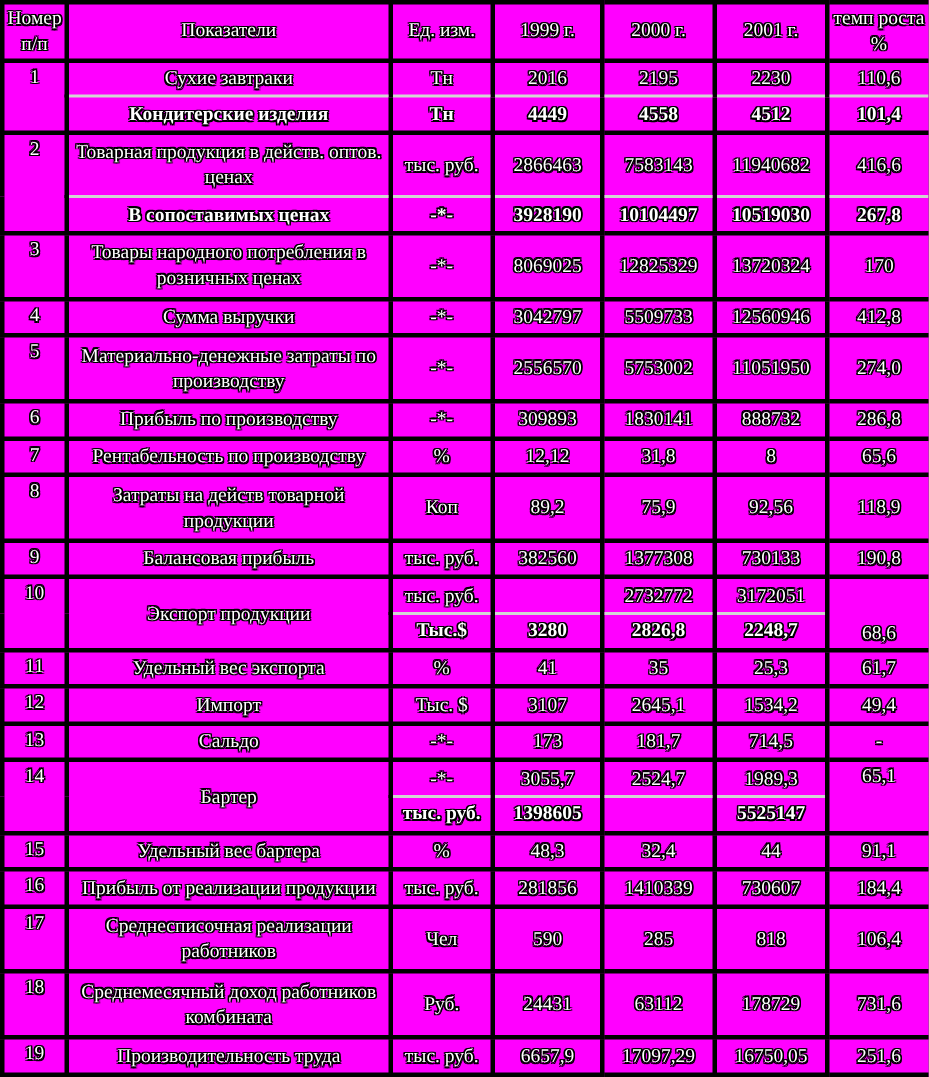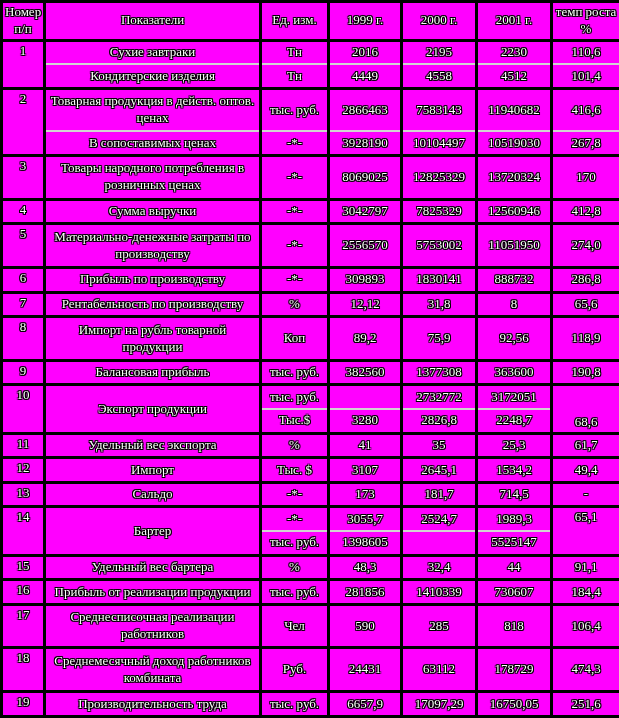--- a/index.html
+++ b/index.html
@@ -24,21 +24,21 @@
     font-weight: normal;
     line-height: 1.3;
     overflow: hidden;
     text-shadow:
       -1px -1px 0 var(--grid, #000), 0 -1px 0 var(--grid, #000), 1px -1px 0 var(--grid, #000),
       -1px  0  0 var(--grid, #000),                                1px  0  0 var(--grid, #000),
       -1px  1px 0 var(--grid, #000), 0  1px 0 var(--grid, #000), 1px  1px 0 var(--grid, #000);
   }
   td.num { vertical-align: top; }
   .light-b { border-bottom: 2px solid var(--subdivider, #d3d3d3); }
-  .light-t { border-top: 2px solid var(--subdivider, #d3d3d3); }
+  .light-t { border-top: 2px solid var(--subdivider, #d3d3d3); font-weight: bold; }
   .align-bottom { vertical-align: bottom; }
   .align-top { vertical-align: top; }
 </style>
 </head>
 <body>
 
 <table id="indicators">
   <colgroup>
     <col style="width:43px">
     <col style="width:216px">
@@ -101,21 +101,21 @@
         <td class="val">8069025</td>
         <td class="val">12825329</td>
         <td class="val">13720324</td>
         <td class="rate">170</td>
       </tr>
       <tr>
         <td class="num">4</td>
         <td class="label">Сумма выручки</td>
         <td class="unit">-*-</td>
         <td class="val">3042797</td>
-        <td class="val">7825329</td>
+        <td class="val">5509733</td>
         <td class="val">12560946</td>
         <td class="rate">412,8</td>
       </tr>
       <tr>
         <td class="num">5</td>
         <td class="label">Материально-денежные затраты по производству</td>
         <td class="unit">-*-</td>
         <td class="val">2556570</td>
         <td class="val">5753002</td>
         <td class="val">11051950</td>
@@ -134,34 +134,34 @@
         <td class="num">7</td>
         <td class="label">Рентабельность по производству</td>
         <td class="unit">%</td>
         <td class="val">12,12</td>
         <td class="val">31,8</td>
         <td class="val">8</td>
         <td class="rate">65,6</td>
       </tr>
       <tr>
         <td class="num">8</td>
-        <td class="label">Импорт на рубль товарной продукции</td>
+        <td class="label">Затраты на действ товарной продукции</td>
         <td class="unit">Коп</td>
         <td class="val">89,2</td>
         <td class="val">75,9</td>
         <td class="val">92,56</td>
         <td class="rate">118,9</td>
       </tr>
       <tr>
         <td class="num">9</td>
         <td class="label">Балансовая прибыль</td>
         <td class="unit">тыс. руб.</td>
         <td class="val">382560</td>
         <td class="val">1377308</td>
-        <td class="val">363600</td>
+        <td class="val">730133</td>
         <td class="rate">190,8</td>
       </tr>
       <tr>
         <td rowspan="2" class="num">10</td>
         <td rowspan="2" class="label">Экспорт продукции</td>
         <td class="unit light-b">тыс. руб.</td>
         <td class="val light-b"></td>
         <td class="val light-b">2732772</td>
         <td class="val light-b">3172051</td>
         <td rowspan="2" class="rate align-bottom">68,6</td>
@@ -241,21 +241,21 @@
         <td class="val">818</td>
         <td class="rate">106,4</td>
       </tr>
       <tr>
         <td class="num">18</td>
         <td class="label">Среднемесячный доход работников комбината</td>
         <td class="unit">Руб.</td>
         <td class="val">24431</td>
         <td class="val">63112</td>
         <td class="val">178729</td>
-        <td class="rate">474,3</td>
+        <td class="rate">731,6</td>
       </tr>
       <tr>
         <td class="num">19</td>
         <td class="label">Производительность труда</td>
         <td class="unit">тыс. руб.</td>
         <td class="val">6657,9</td>
         <td class="val">17097,29</td>
         <td class="val">16750,05</td>
         <td class="rate">251,6</td>
       </tr>

